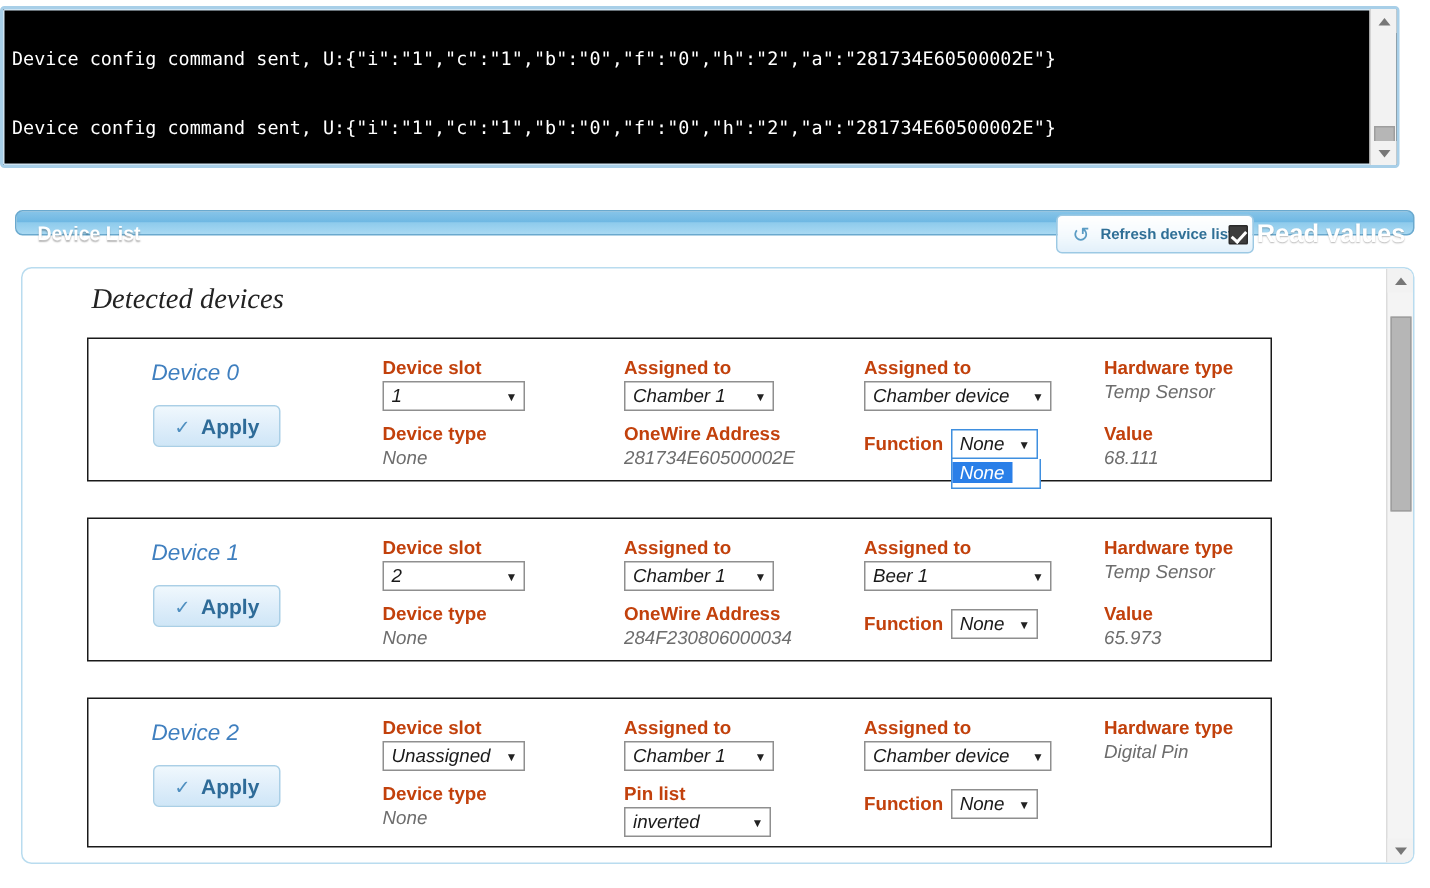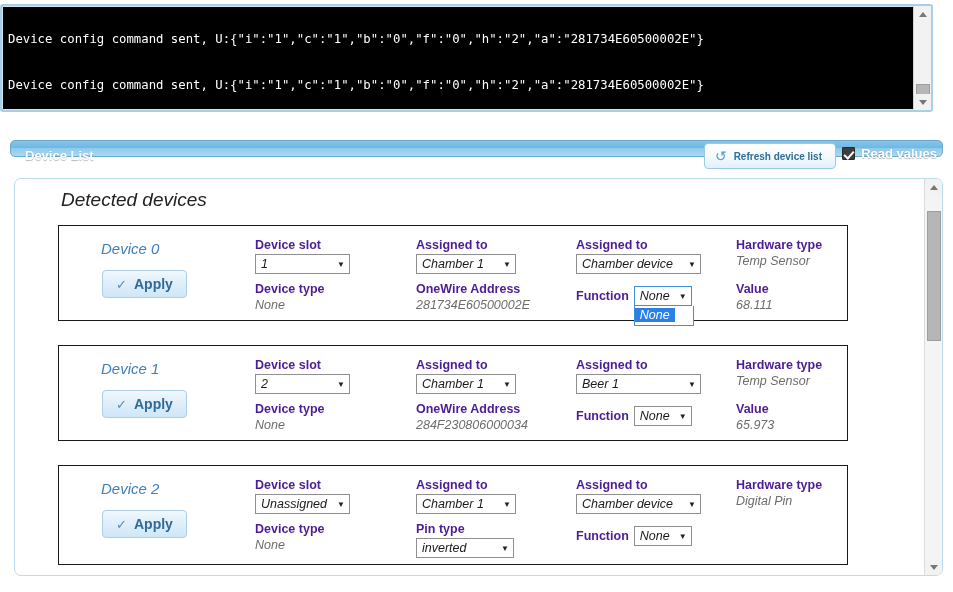--- a/index.html
+++ b/index.html
@@ -124,21 +124,21 @@
     content: "";
     position: absolute;
     left: 3px; top: 1px;
     width: 4px; height: 8px;
     border: solid #ffffff;
     border-width: 0 2px 2px 0;
     transform: rotate(42deg);
   }
   #readvalues-label {
     color: #ffffff;
-    font-size: 13px;
+    font-size: 17px;
     font-weight: bold;
     text-shadow: 0 1px 1px rgba(0,0,0,0.28);
   }
 
   
   #content-panel {
     position: absolute;
     left: 14px; top: 178px;
     width: 929px; height: 398px;
     background: #ffffff;
@@ -160,20 +160,21 @@
     background: #b6b6b6;
     border: 1px solid #9e9e9e;
   }
 
   #detected-heading {
     position: absolute;
     left: 46px; top: 10px;
     font-size: 19px;
     font-style: italic;
     color: #222222;
+    font-family: Liberation Serif, serif;
   }
 
   
   .device-box {
     position: absolute;
     left: 43px;
     width: 790px;
     border: 1px solid #1a1a1a;
     background: #ffffff;
   }
@@ -208,21 +209,21 @@
     color: #2e6b98;
     font-size: 14px;
     font-weight: bold;
   }
 
   
   .fld { position: absolute; }
   .fld-label {
     font-size: 12.5px;
     font-weight: bold;
-    color: #4c1d95;
+    color: #c2410c;
     display: block;
     margin-bottom: 2px;
     white-space: nowrap;
   }
   .fld-value {
     font-size: 12.5px;
     font-style: italic;
     color: #6d6d6d;
     display: block;
     white-space: nowrap;
@@ -480,21 +481,21 @@
 
     <div class="fld" style="left:357px; top:12px;">
       <span class="fld-label">Assigned to</span>
       <span class="sel sel-chamber">
         <span>Chamber 1</span>
         <span class="caret">▼</span>
       </span>
     </div>
 
     <div class="fld" style="left:357px; top:56px;">
-      <span class="fld-label">Pin type</span>
+      <span class="fld-label">Pin list</span>
       <span class="sel sel-pin">
         <span>inverted</span>
         <span class="caret">▼</span>
       </span>
     </div>
 
     <div class="fld" style="left:517px; top:12px;">
       <span class="fld-label">Assigned to</span>
       <span class="sel sel-assign">
         <span>Chamber device</span>

